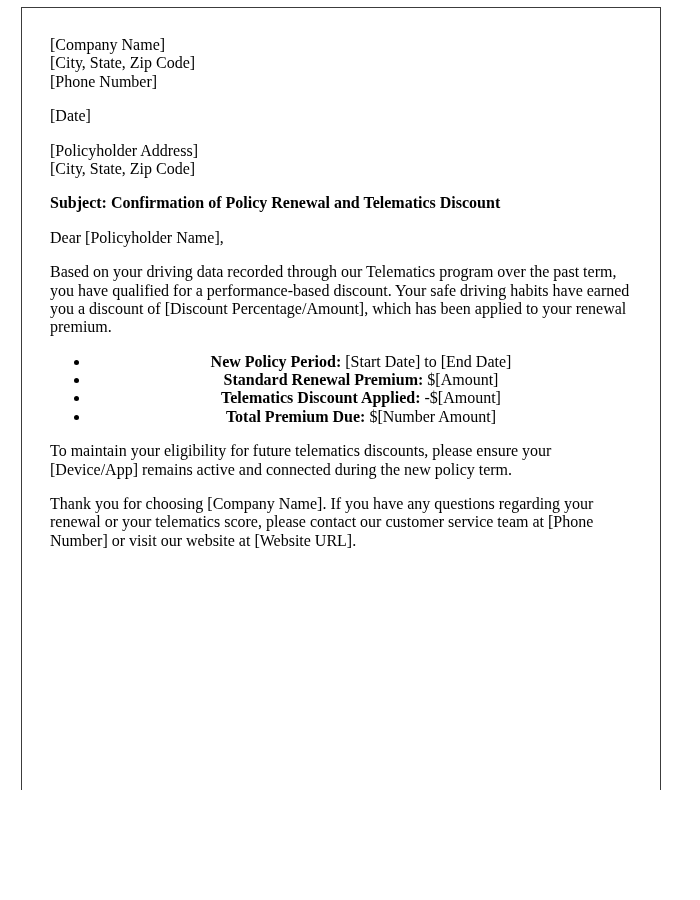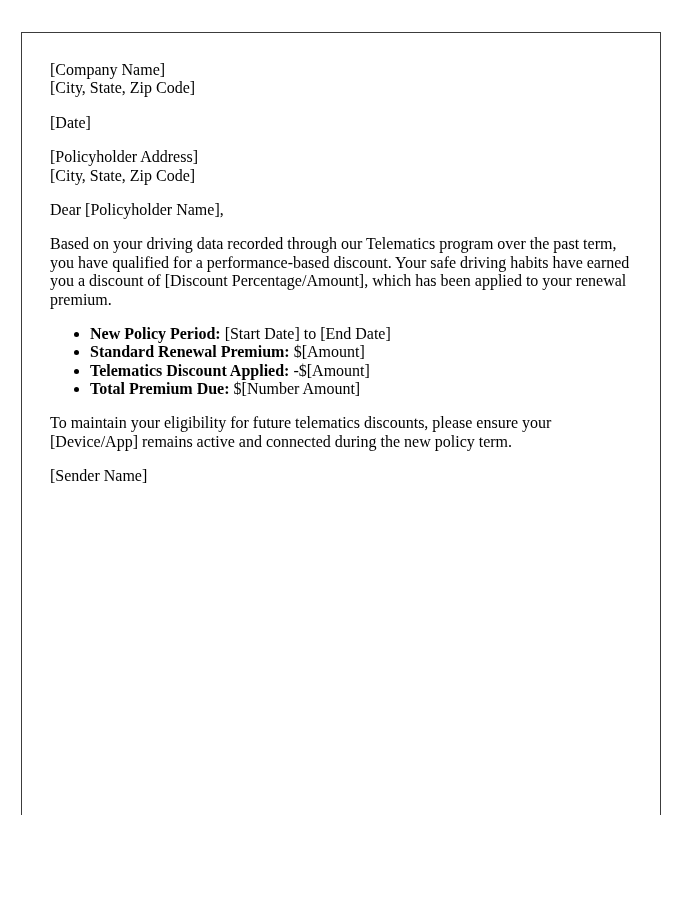--- a/index.html
+++ b/index.html
@@ -12,21 +12,21 @@
       width: 700px;
       height: 900px;
       background: #ffffff;
       overflow: hidden;
       font-family: "Liberation Serif", "DejaVu Serif", serif;
       color: #000000;
     }
     .letter-page {
       position: absolute;
       left: 21px;
-      top: 32px;
+      top: 7px;
       width: 640px;
       height: 783px;           
       box-sizing: border-box;
       background: #ffffff;
       border: 1px solid #3c3c3c;
       border-bottom: none;
       overflow: hidden;
       padding: 28px 28px 0 28px;
     }
     .letter-page p,
@@ -39,65 +39,65 @@
       margin-top: 0;
     }
     .bold {
       font-weight: bold;
     }
     ul.summary-list {
       margin: 16px 0;
       padding-left: 40px;
       font-size: 16px;
       line-height: 1.15;
+      text-align: center;
     }
     ul.summary-list li {
       list-style-type: disc;
     }
     .addr-line {
       font-size: 16px;
       line-height: 1.15;
     }
   </style>
 </head>
 <body>
 
 <div class="screen">
   <div class="letter-page">
 
     <div class="block">
       <div class="addr-line">[Company Name]</div>
       <div class="addr-line">[City, State, Zip Code]</div>
+      <div class="addr-line">[Phone Number]</div>
     </div>
 
     <p>[Date]</p>
 
     <div class="block">
       <div class="addr-line">[Policyholder Address]</div>
       <div class="addr-line">[City, State, Zip Code]</div>
     </div>
 
+    <p class="bold">Subject: Confirmation of Policy Renewal and Telematics Discount</p>
 
     <p>Dear [Policyholder Name],</p>
 
 
     <p>Based on your driving data recorded through our Telematics program over the past term, you have qualified for a performance-based discount. Your safe driving habits have earned you a discount of [Discount Percentage/Amount], which has been applied to your renewal premium.</p>
 
 
     <ul class="summary-list">
       <li><span class="bold">New Policy Period:</span><span> [Start Date] to [End Date]</span></li>
       <li><span class="bold">Standard Renewal Premium:</span><span> $[Amount]</span></li>
       <li><span class="bold">Telematics Discount Applied:</span><span> -$[Amount]</span></li>
       <li><span class="bold">Total Premium Due:</span><span> $[Number Amount]</span></li>
     </ul>
 
 
     <p>To maintain your eligibility for future telematics discounts, please ensure your [Device/App] remains active and connected during the new policy term.</p>
 
+    <p>Thank you for choosing [Company Name]. If you have any questions regarding your renewal or your telematics score, please contact our customer service team at [Phone Number] or visit our website at [Website URL].</p>
 
 
-    <div class="block">
-      <div class="addr-line">[Sender Name]</div>
-
-    </div>
 
   </div>
 </div>
 
 </body></html>

